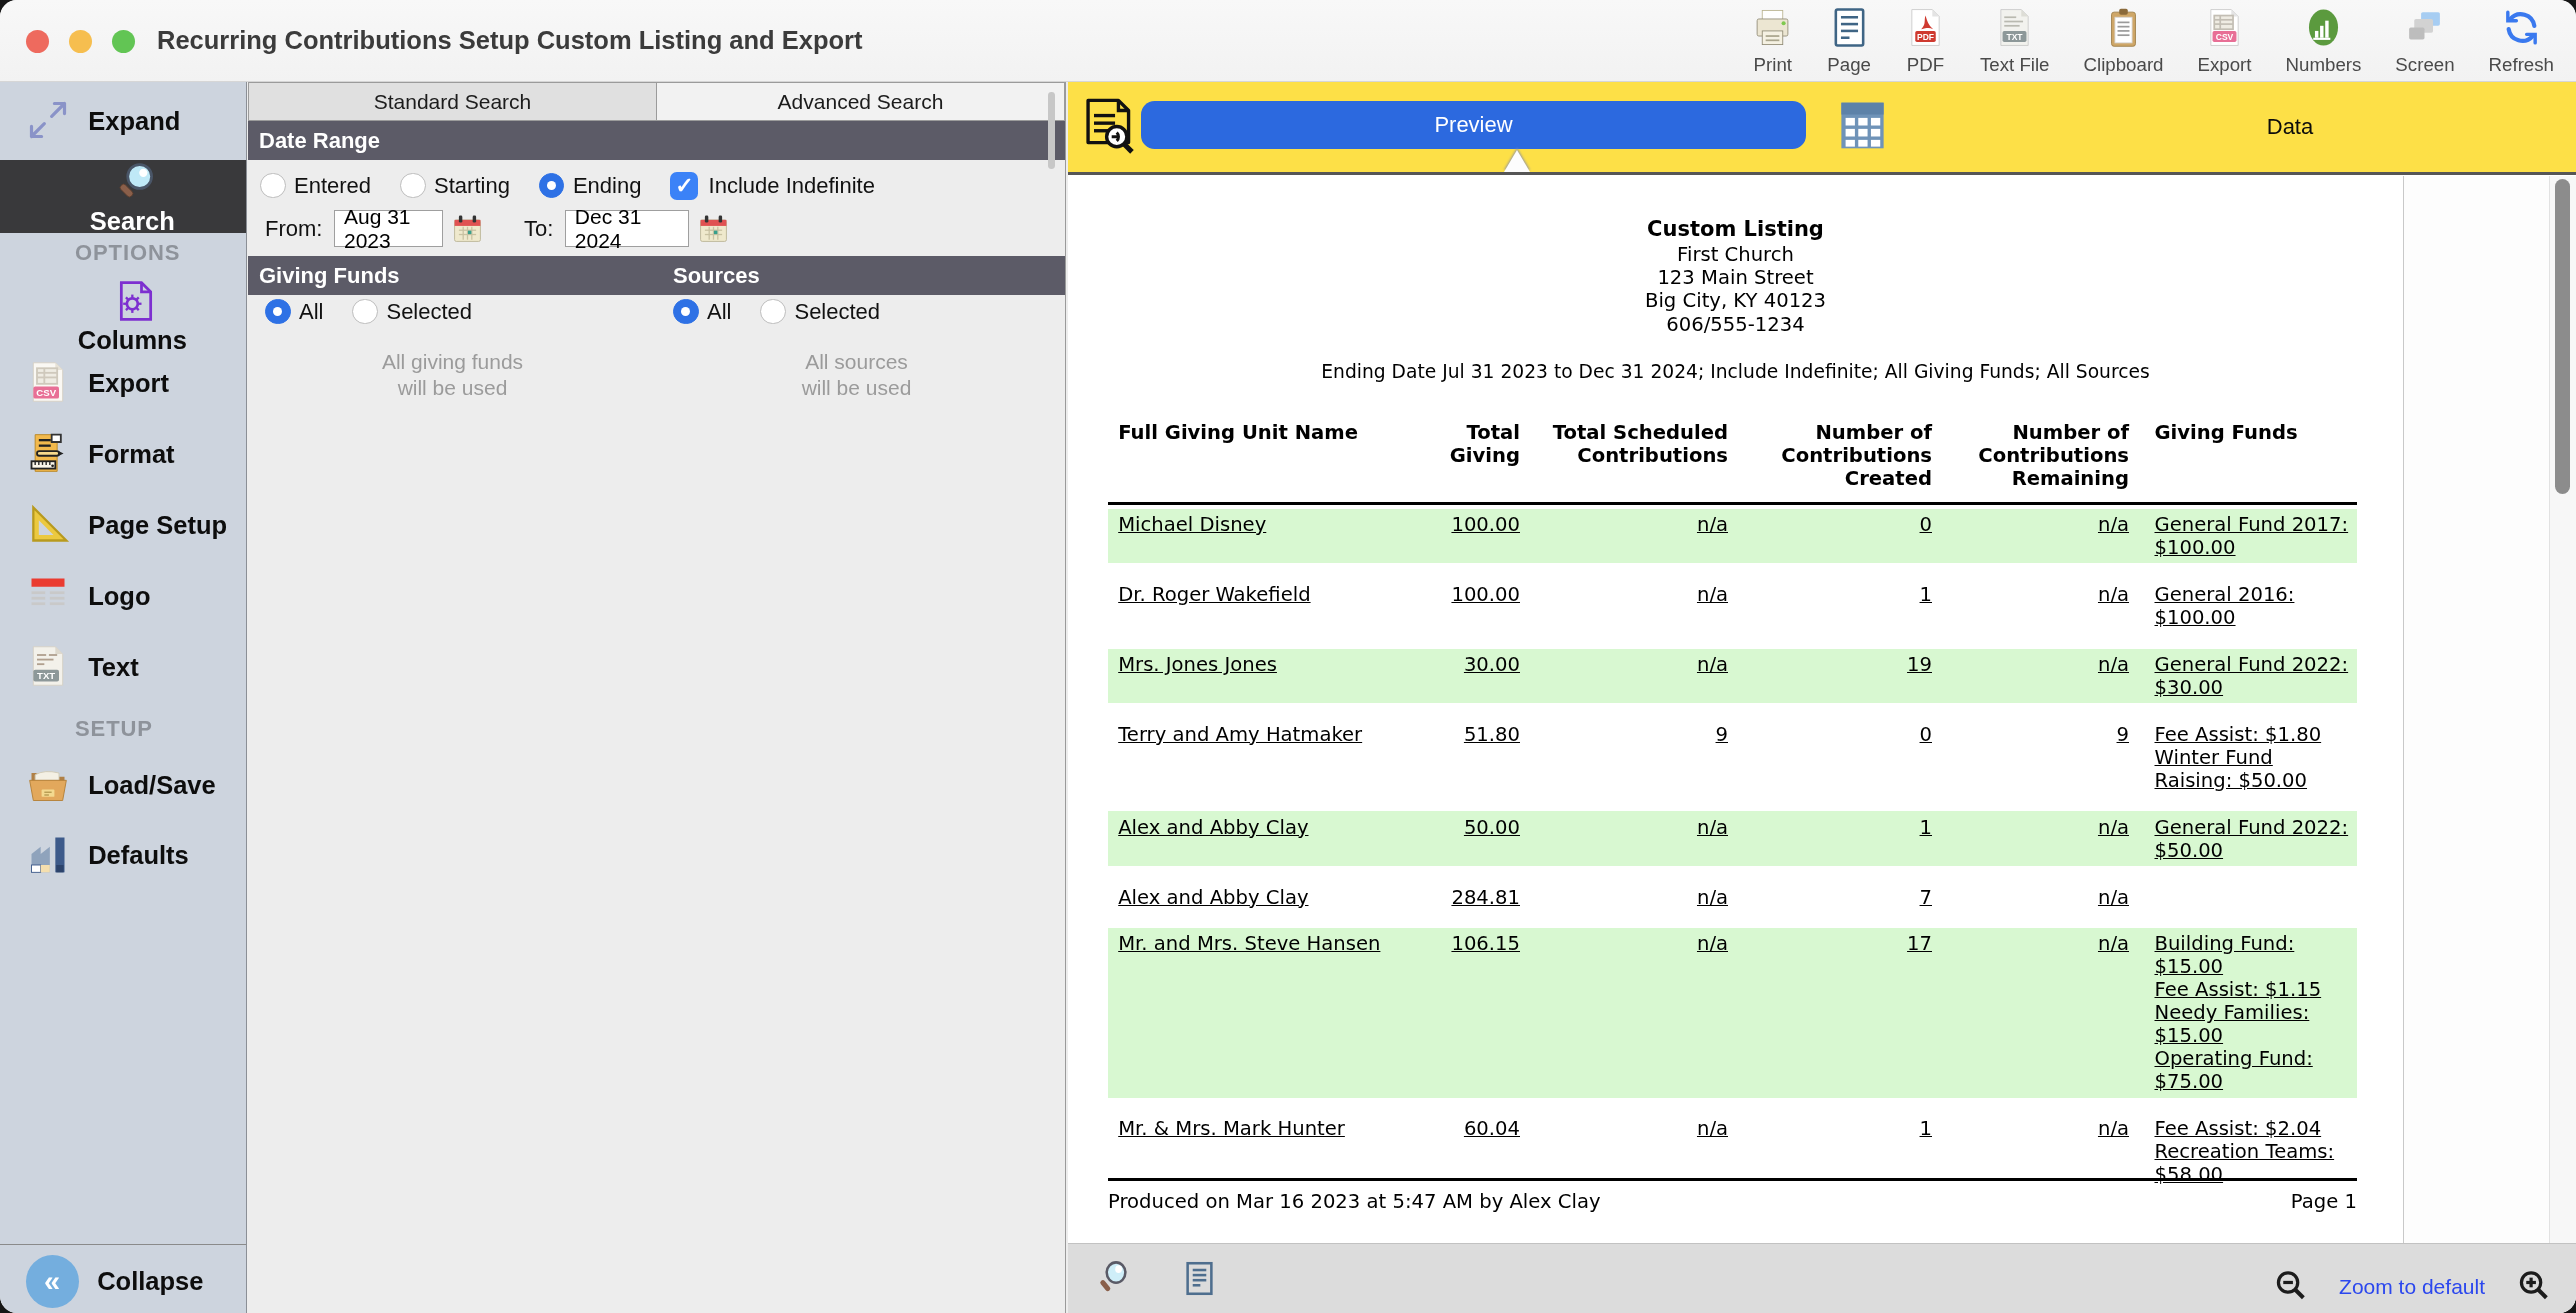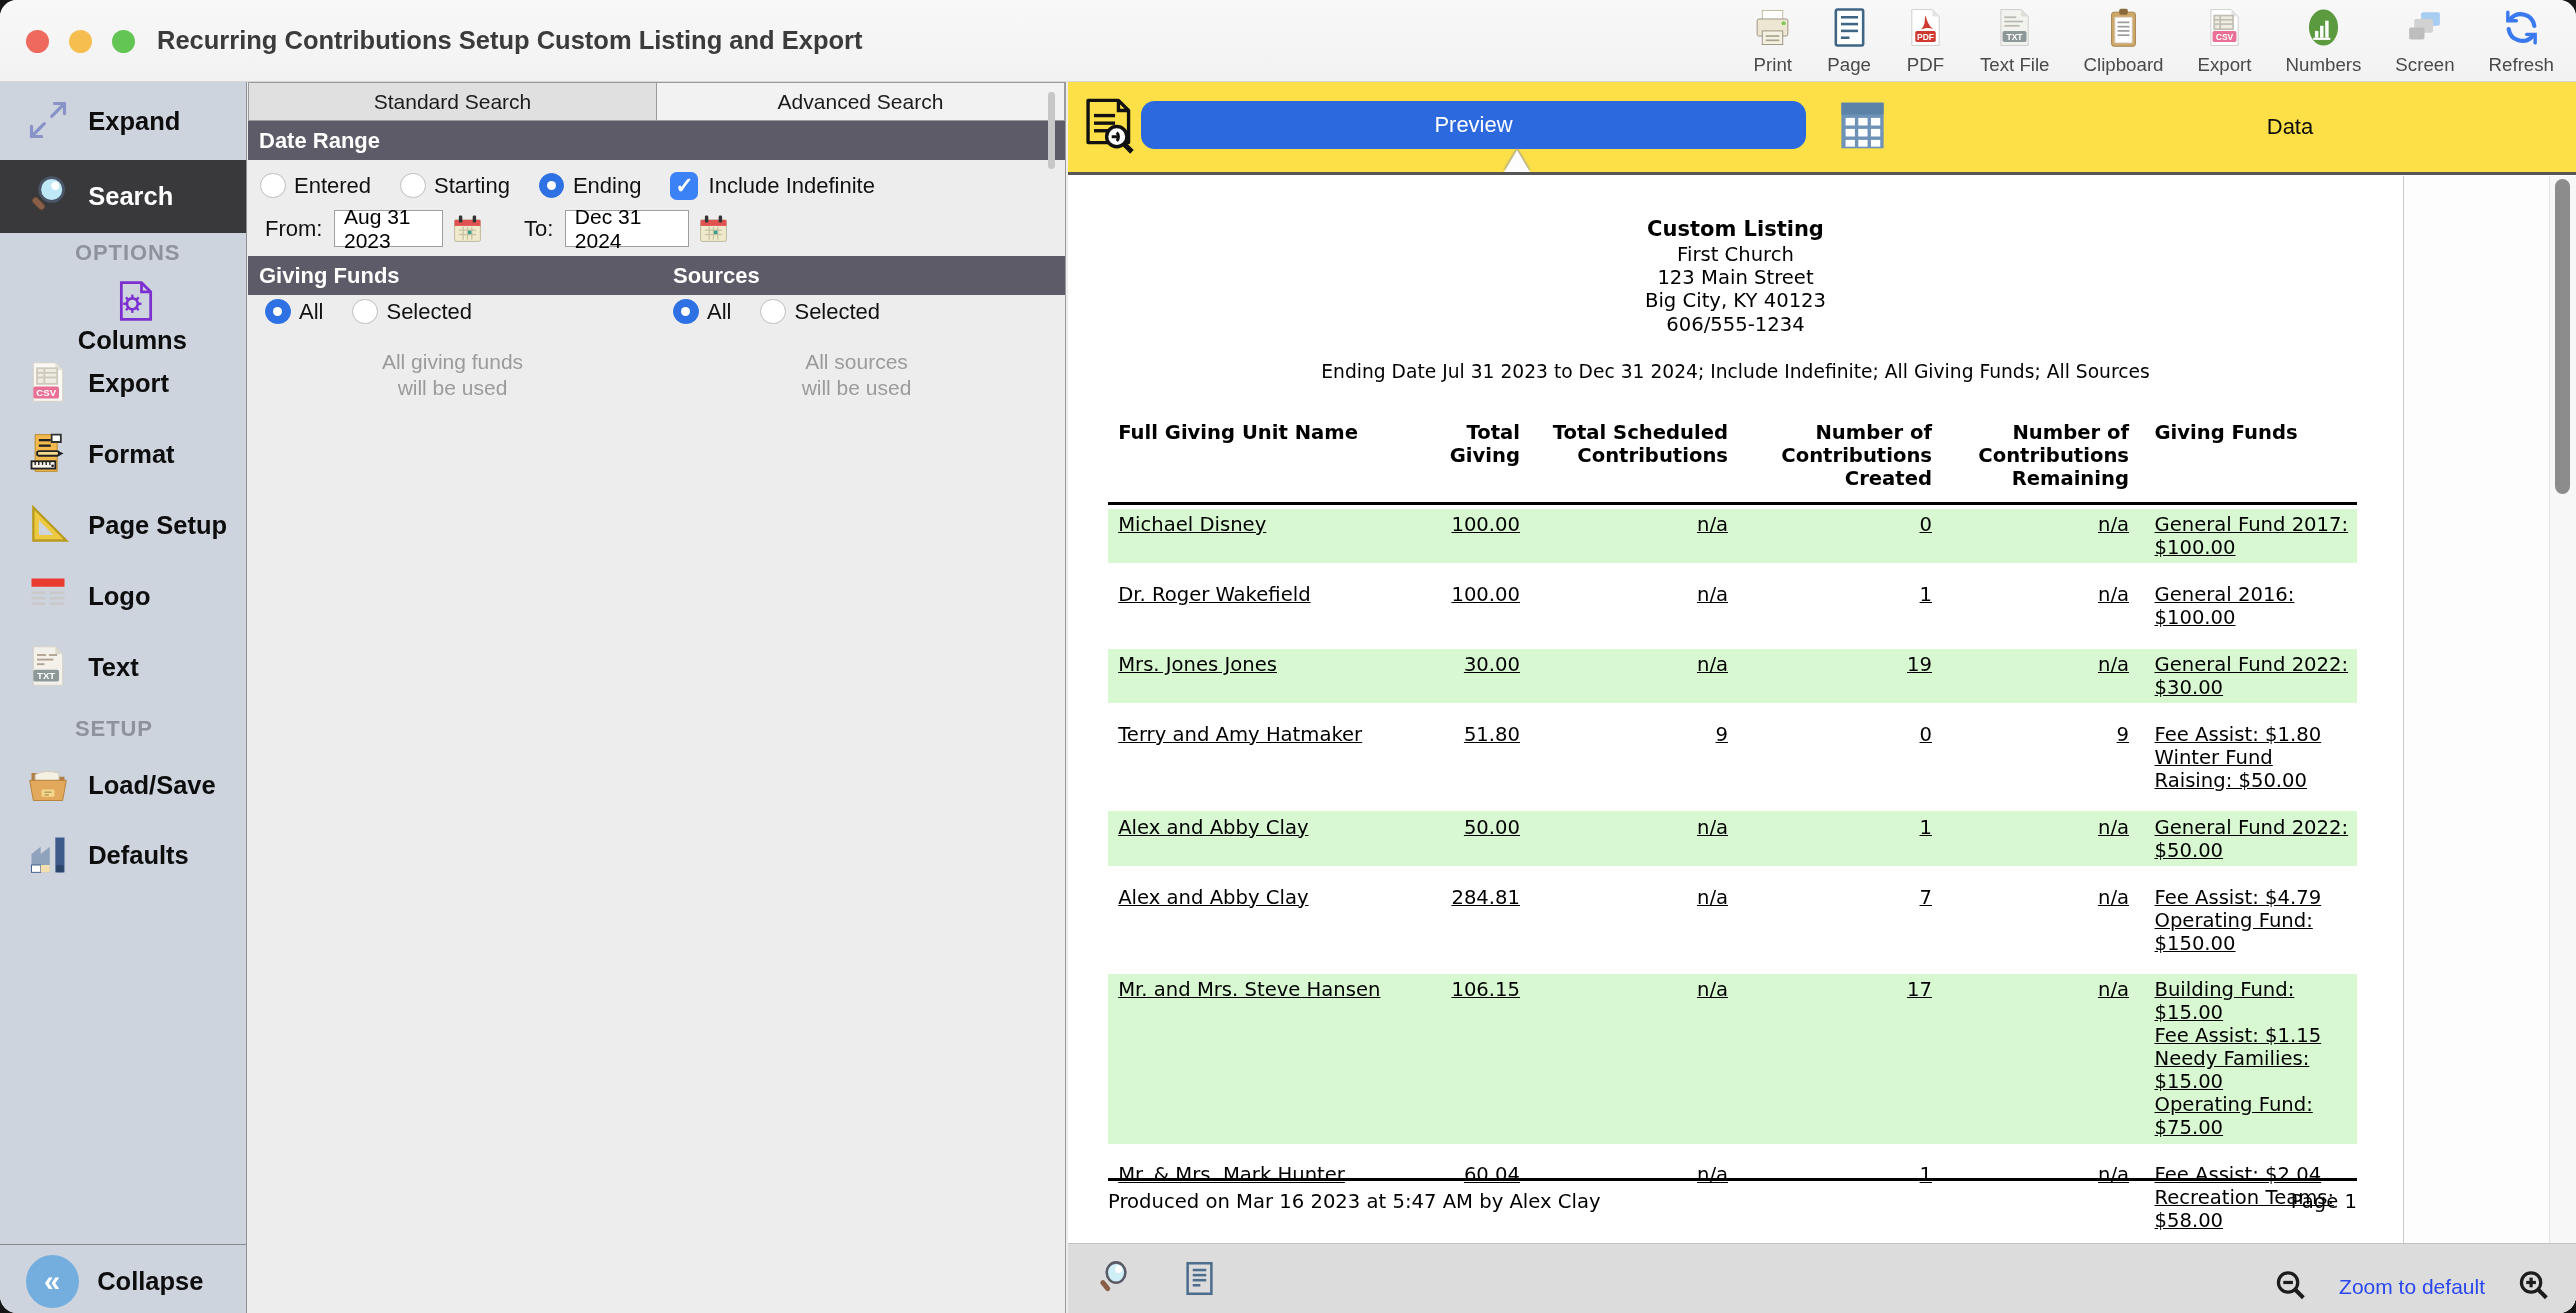--- a/index.html
+++ b/index.html
@@ -16,21 +16,21 @@
   .toolbar { position:absolute; right:22px; top:6.8px; display:flex; gap:34px; }
   .tb-item { display:flex; flex-direction:column; align-items:center; gap:3.4px; cursor:default; }
   .tb-item svg { width:41px; height:41px; }
   .tb-label { font-size:18.7px; color:#4a4a4a; }
 
   
   .sidebar { position:absolute; left:0; top:82px; bottom:0; width:247px; background:#cdd4de; border-right:1.7px solid #8b8f96; }
   .side-row { position:absolute; left:0; width:100%; display:flex; align-items:center; }
   .side-row svg { width:44px; height:44px; margin-left:25.5px; flex:none; }
   .side-label { margin-left:18.7px; font-size:25.5px; font-weight:bold; color:#0d0d0d; }
-  .side-selected { background:#39393b; }
+  .side-selected { background:#39393b;flex-direction:column; }
   .side-selected .side-label { color:#ffffff; }
   .side-header { position:absolute; left:75px; font-size:22px; font-weight:bold; color:#8e939b; letter-spacing:0.9px; }
   .collapse-divider { position:absolute; left:0; top:1162px; width:100%; border-top:1.7px solid #8a8a8a; }
   .collapse-circle { width:53px; height:53px; border-radius:50%; background:#74aede; margin-left:25.5px; flex:none;
                      display:flex; align-items:center; justify-content:center; color:#fff; font-size:29px; font-weight:bold; }
 
   
   .midpanel { position:absolute; left:248px; top:82px; bottom:0; width:818px; background:#ededed; border-right:1.7px solid #9a9a9a; }
   .tabs { position:absolute; left:0; top:0; width:100%; height:39px; display:flex; }
   .tab { flex:1; display:flex; align-items:center; justify-content:center; font-size:21px; color:#1c1c1c;
@@ -558,24 +558,20 @@
               <div class="cell tl c6pad">
                   <span class="fund">General Fund 2022: $50.00</span>
                 </div>
             </div>
             <div class="trow tgrid">
               <div class="cell tl c1pad">Alex and Abby Clay</div>
               <div class="cell tr">284.81</div>
               <div class="cell tr">n/a</div>
               <div class="cell tr">7</div>
               <div class="cell tr">n/a</div>
-              <div class="cell tl c6pad">
-                  <span class="fund">Fee Assist: $4.79</span>
-                  <span class="fund">Operating Fund: $150.00</span>
-                </div>
             </div>
             <div class="trow hl tgrid">
               <div class="cell tl c1pad">Mr. and Mrs. Steve Hansen</div>
               <div class="cell tr">106.15</div>
               <div class="cell tr">n/a</div>
               <div class="cell tr">17</div>
               <div class="cell tr">n/a</div>
               <div class="cell tl c6pad">
                   <span class="fund">Building Fund: $15.00</span>
                   <span class="fund">Fee Assist: $1.15</span>

